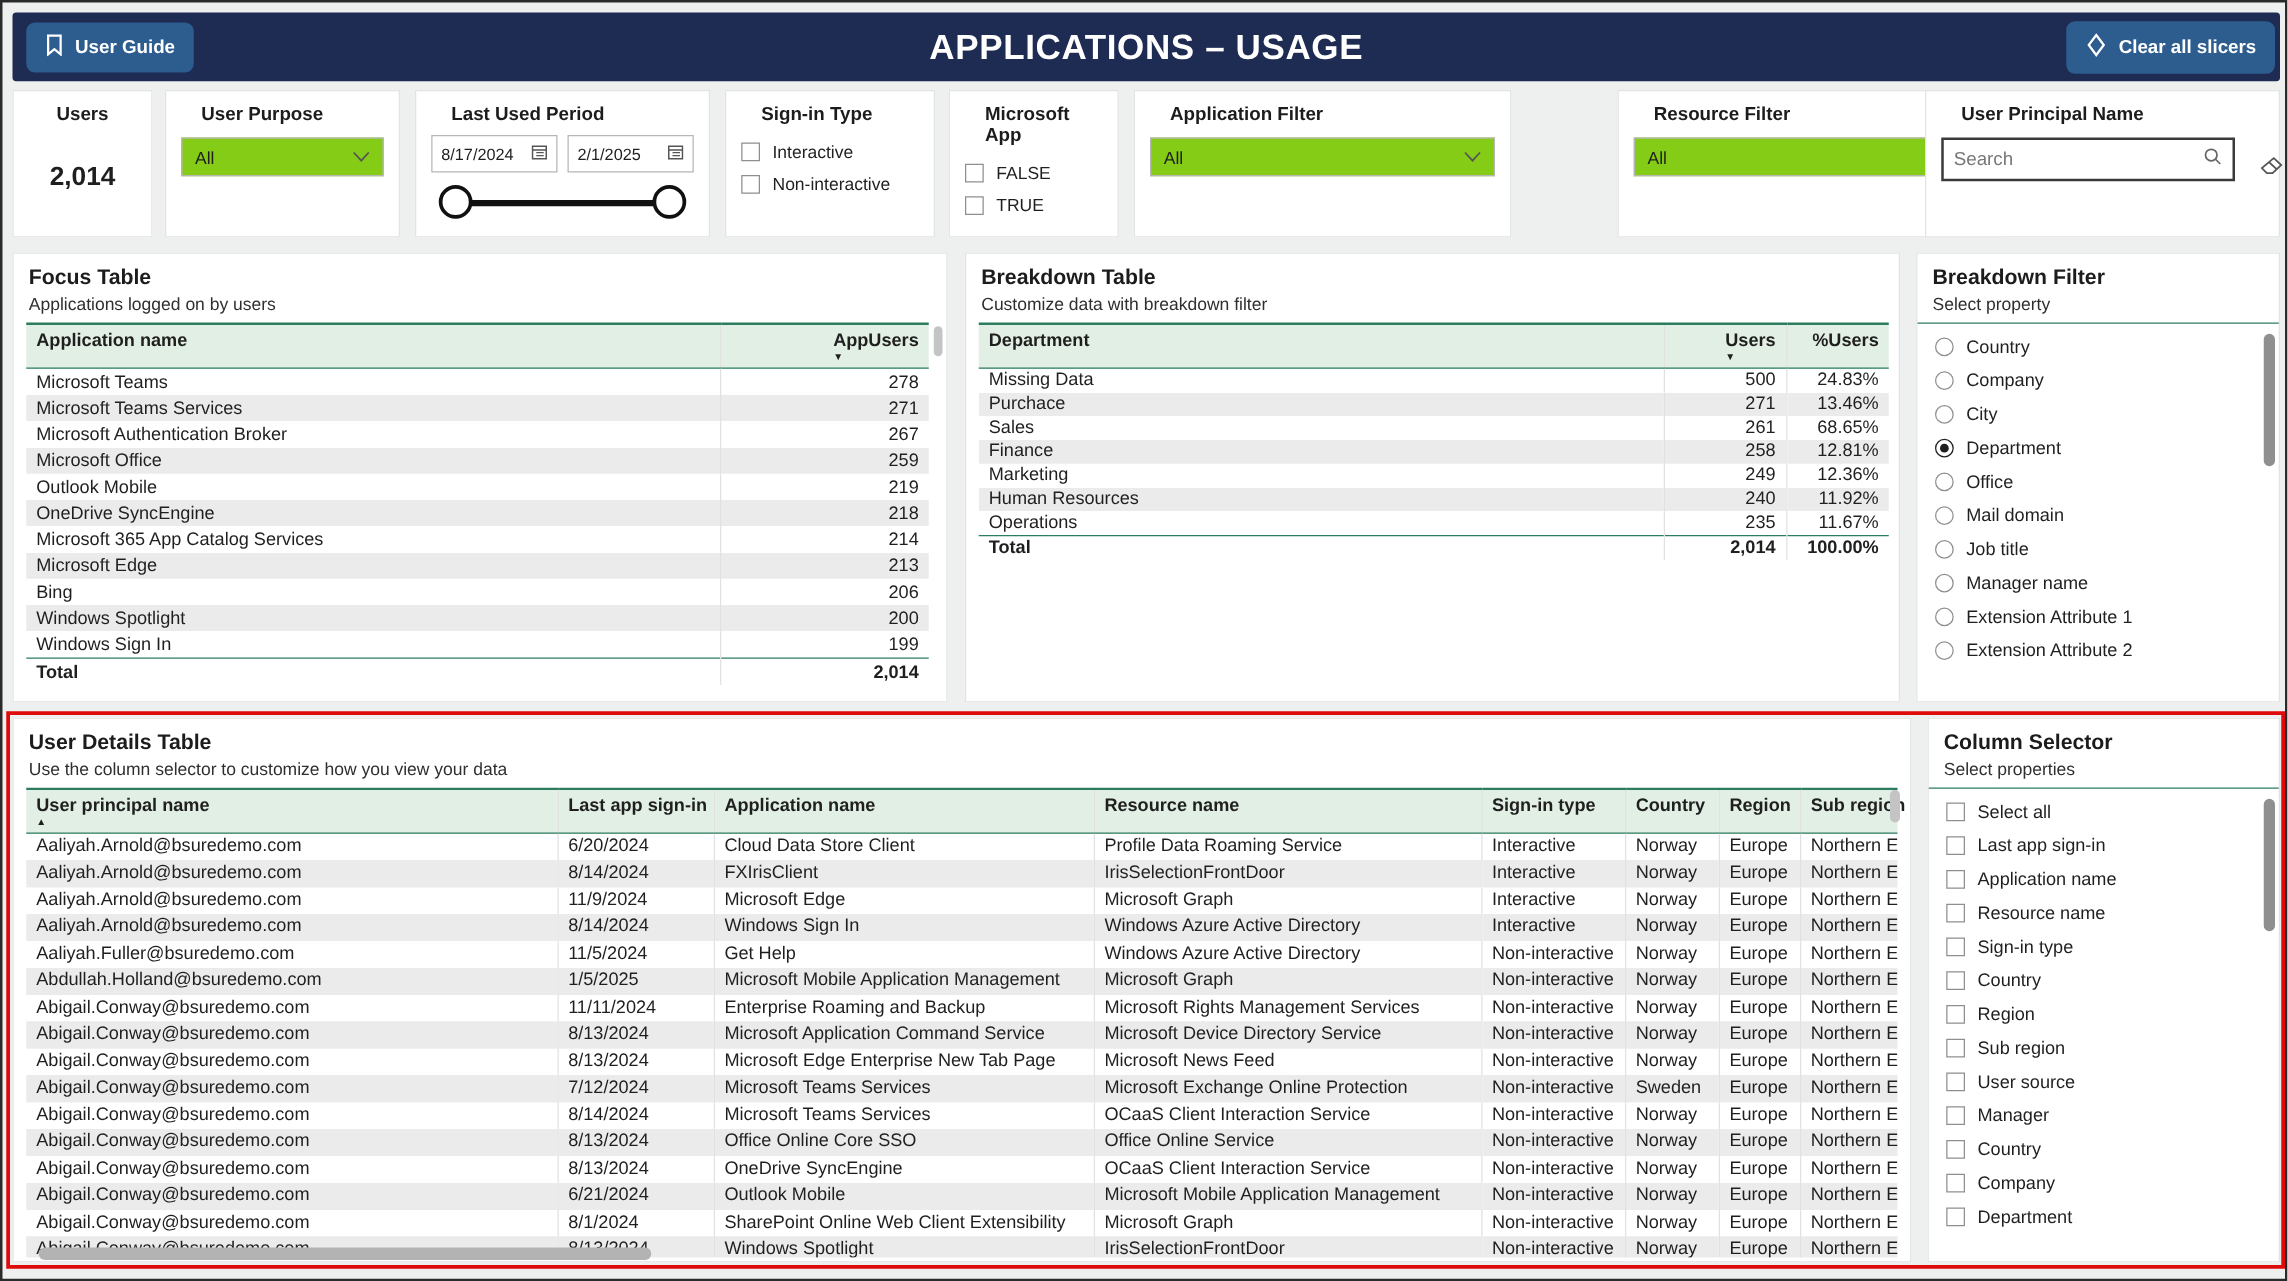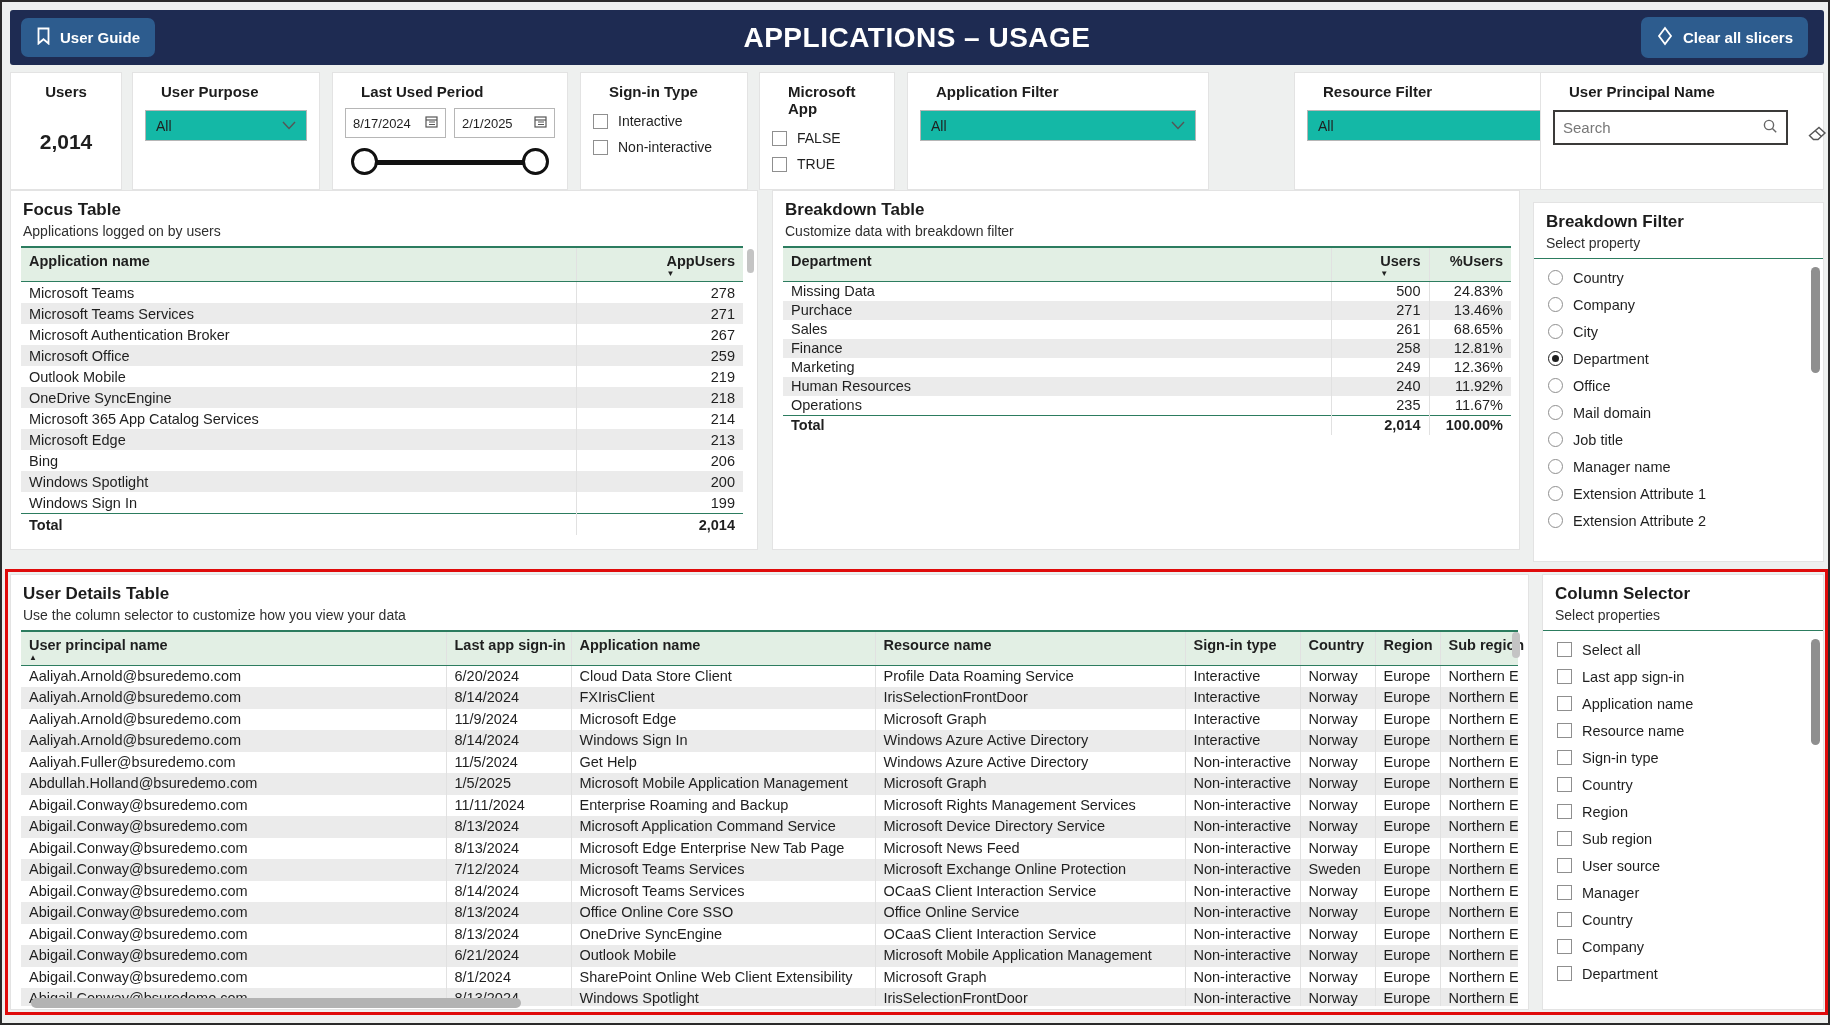--- a/index.html
+++ b/index.html
@@ -5,41 +5,41 @@
   * { margin:0; padding:0; box-sizing:border-box; }
   html,body { width:1830px; height:1025px; }
   body { font-family:"Liberation Sans", sans-serif; background:#e9ebea; color:#1f1f1f; }
   .page { position:relative; width:1830px; height:1025px; background:#eef0ef; border:2px solid #2a2a2a; overflow:hidden; }
 
   
   .topbar { position:absolute; left:8px; top:8px; width:1814px; height:55px; background:#1e2b52; border-radius:3px; display:flex; align-items:center; }
   .topbar h1 { position:absolute; left:0; right:0; text-align:center; color:#fff; font-size:28px; font-weight:700; letter-spacing:.5px; }
   .hdr-btn { display:flex; align-items:center; gap:9px; background:#2d5c8e; color:#fff; font-family:"Liberation Sans",sans-serif; font-size:15px; font-weight:700; border:none; border-radius:7px; padding:9px 15px; cursor:pointer; z-index:2; }
   .hdr-btn.left { margin-left:11px; }
-  .hdr-btn.right { position:absolute; right:16px; }
+  .hdr-btn.right { position:absolute; right:4px; }
 
   
   .card { position:absolute; background:#fff; border:1px solid #e3e3e3; }
   .card .ctitle { font-size:15px; font-weight:700; color:#1c1c1c; padding:10px 12px 2px 28px; }
   .card .csub { font-size:13.5px; color:#2f2f2f; padding:2px 12px 6px 12px; }
 
   
   .slicer { top:70px; height:118px; }
   .users-card { left:8px; width:112px; text-align:center; }
   .users-card .ctitle { padding:10px 4px 0 4px; }
   .users-value { font-size:21px; font-weight:700; margin-top:30px; }
   .purpose-card { left:130px; width:188px; }
   .period-card { left:330px; width:236px; }
   .signin-card { left:578px; width:168px; }
   .msapp-card { left:757px; width:136px; }
   .appfilter-card { left:905px; width:302px; }
   .resfilter-card { left:1292px; width:307px; }
   .upn-card { left:1538px; width:284px; }
 
-  .dropdown { display:flex; align-items:center; justify-content:space-between; margin:8px 12px 0 12px; height:31px; border:1px solid #b6b6b6; background:#14b8a6; padding:0 10px; font-size:14px; cursor:pointer; }
+  .dropdown { display:flex; align-items:center; justify-content:space-between; margin:8px 12px 0 12px; height:31px; border:1px solid #b6b6b6; background:#84cc16; padding:0 10px; font-size:14px; cursor:pointer; }
   .dd-chevron svg { display:block; }
 
   .date-row { display:flex; gap:8px; margin:6px 12px 0 12px; }
   .date-box { flex:1; display:flex; align-items:center; justify-content:space-between; height:30px; border:1px solid #b6b6b6; padding:0 7px; font-size:13px; cursor:text; }
   .slider { position:relative; height:34px; margin:8px 18px 0 18px; }
   .slider .bar { position:absolute; left:12px; right:12px; top:14px; height:5px; background:#111; }
   .slider .knob { position:absolute; top:2px; width:27px; height:27px; border:3px solid #111; border-radius:50%; background:#fff; cursor:grab; }
   .slider .knob.start { left:0; }
   .slider .knob.end { right:0; }
 
@@ -50,21 +50,21 @@
   .radio.selected { border-color:#1f1f1f; }
   .radio.selected::after { content:""; position:absolute; left:3px; top:3px; width:7px; height:7px; border-radius:50%; background:#1f1f1f; }
   .opt-label { font-size:14px; color:#1f1f1f; white-space:nowrap; }
 
   .search-wrap { display:flex; align-items:flex-end; gap:20px; margin:8px 12px 0 12px; }
   .search-box { flex:1; display:flex; align-items:center; height:35px; border:2px solid #3b3a39; background:#fff; padding:0 8px; }
   .search-box input { border:none; outline:none; flex:1; font-size:15px; font-family:"Liberation Sans",sans-serif; color:#1f1f1f; }
   .search-box input::placeholder { color:#777; }
 
   
-  .sect { top:188px; height:360px; }
+  .sect { top:200px; height:360px; }
   .focus-card { left:8px; width:748px; }
   .breakdown-card { left:770px; width:748px; }
   .bfilter-card { left:1531px; width:291px; height:360px; }
   .details-card { left:8px; top:572px; width:1519px; height:436px; }
   .colsel-card { left:1540px; top:572px; width:282px; height:436px; }
   .sect .ctitle, .details-card .ctitle, .colsel-card .ctitle, .bfilter-card .ctitle { font-size:17px; padding:9px 12px 0 12px; }
   .sect .csub, .details-card .csub, .colsel-card .csub, .bfilter-card .csub { font-size:14px; padding:3px 12px 7px 12px; }
 
   
   table.grid { border-collapse:collapse; table-layout:fixed; margin-left:10px; font-size:14.5px; }

